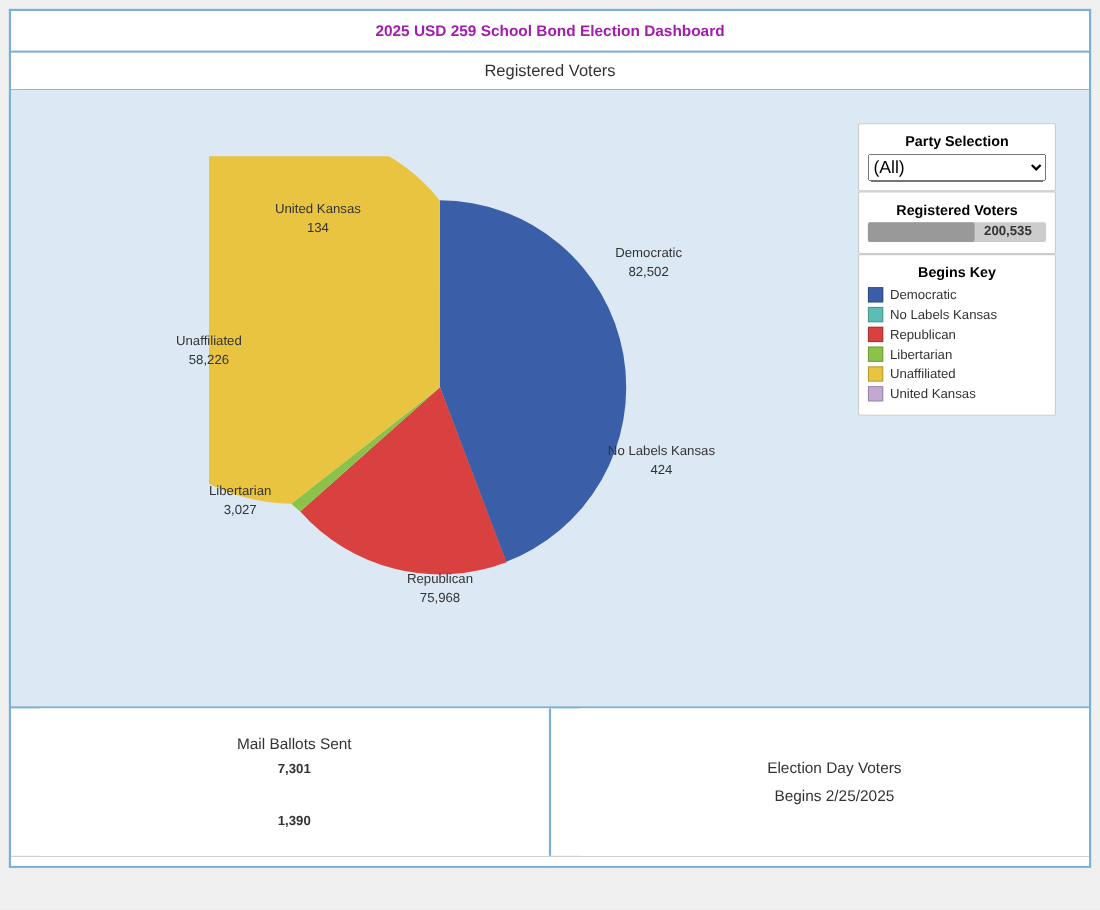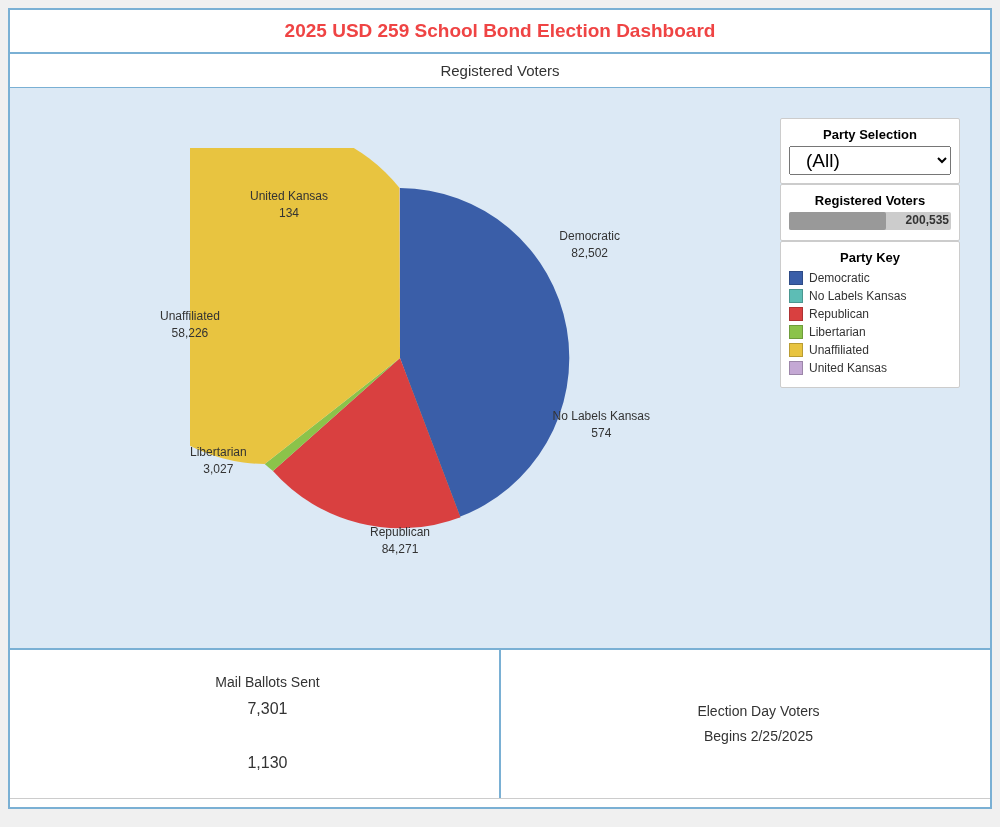--- a/index.html
+++ b/index.html
@@ -11,23 +11,23 @@
     }
     .outer-border {
       border: 2px solid #7ab0d4;
       margin: 8px;
       background: white;
     }
     .title-bar {
       background: white;
       text-align: center;
       padding: 10px;
-      font-size: 19px;
-      font-weight: bold;
-      color: #ef4444;
+      font-size: 14px;
+      font-weight: bold;
+      color: #a21caf;
       border-bottom: 2px solid #7ab0d4;
     }
     .subtitle-bar {
       background: white;
       text-align: center;
       padding: 8px;
       font-size: 15px;
       color: #333;
       border-bottom: 1px solid #7ab0d4;
     }
@@ -74,22 +74,22 @@
     }
     .party-selection-box label {
       font-size: 13px;
       font-weight: bold;
       display: block;
       text-align: center;
       margin-bottom: 4px;
     }
     .party-selection-box select {
       width: 100%;
-      font-size: 19px;
-      padding: 2px 12px;
+      font-size: 16px;
+      padding: 2px 0;
     }
     .registered-voters-box {
       border: 1px solid #ccc;
       background: white;
       padding: 8px;
       border-radius: 2px;
     }
     .registered-voters-box label {
       font-size: 13px;
       font-weight: bold;
@@ -105,21 +105,21 @@
       margin-bottom: 2px;
     }
     .progress-bar-fill {
       height: 100%;
       background: #999;
       border-radius: 2px;
       width: 60%;
     }
     .progress-bar-value {
       position: absolute;
-      right: 2px;
+      right: 13px;
       top: 1px;
       font-size: 12px;
       font-weight: bold;
       color: #333;
     }
     .party-key-box {
       border: 1px solid #ccc;
       background: white;
       padding: 8px;
       border-radius: 2px;
@@ -162,22 +162,22 @@
       background: white;
       font-size: 14px;
       color: #333;
       line-height: 1.8;
       margin-left: 26px;
     }
     .bottom-card:not(:last-child) {
       border-right: 2px solid #7ab0d4;
     }
     .bottom-card .value {
-      font-size: 16px;
-      font-weight: normal;
+      font-size: 12px;
+      font-weight: bold;
     }
     .tableau-footer {
       background: white;
       border-top: 1px solid #ccc;
       display: flex;
       align-items: center;
       justify-content: space-between;
       padding: 4px 12px;
       font-size: 12px;
       color: #555;
@@ -220,26 +220,26 @@
 
         
         
         <div class="pie-label" style="top:80px; right:-10px;">
           <span>Democratic</span><br>
           <span>82,502</span>
         </div>
         
         <div class="pie-label" style="top:260px; right:-40px;">
           <span>No Labels Kansas</span><br>
-          <span>574</span>
+          <span>424</span>
         </div>
         
         <div class="pie-label" style="bottom:10px; left:50%; transform:translateX(-50%);">
           <span>Republican</span><br>
-          <span>84,271</span>
+          <span>75,968</span>
         </div>
         
         <div class="pie-label" style="bottom:90px; left:0px;">
           <span>Libertarian</span><br>
           <span>3,027</span>
         </div>
         
         <div class="pie-label" style="top:160px; left:-30px;">
           <span>Unaffiliated</span><br>
           <span>58,226</span>
@@ -269,21 +269,21 @@
 
       <div class="registered-voters-box">
         <label>Registered Voters</label>
         <div class="progress-bar-container">
           <div class="progress-bar-fill"></div>
           <span class="progress-bar-value">200,535</span>
         </div>
       </div>
 
       <div class="party-key-box">
-        <label>Party Key</label>
+        <label>Begins Key</label>
         <div class="party-key-item">
           <div class="party-color-box" style="background:#3a5ea8;"></div>
           <span>Democratic</span>
         </div>
         <div class="party-key-item">
           <div class="party-color-box" style="background:#5dbdb5;"></div>
           <span>No Labels Kansas</span>
         </div>
         <div class="party-key-item">
           <div class="party-color-box" style="background:#d94040;"></div>
@@ -303,21 +303,21 @@
         </div>
       </div>
     </div>
   </div>
 
   <div class="bottom-section">
     <div class="bottom-card">
       <div>Mail Ballots Sent</div>
       <div class="value">7,301</div>
       <br>
-      <div class="value">1,130</div>
+      <div class="value">1,390</div>
     </div>
     <div class="bottom-card">
       <div>Election Day Voters</div>
       <div>Begins 2/25/2025</div>
     </div>
   </div>
 
   <div class="tableau-footer">
     
     

